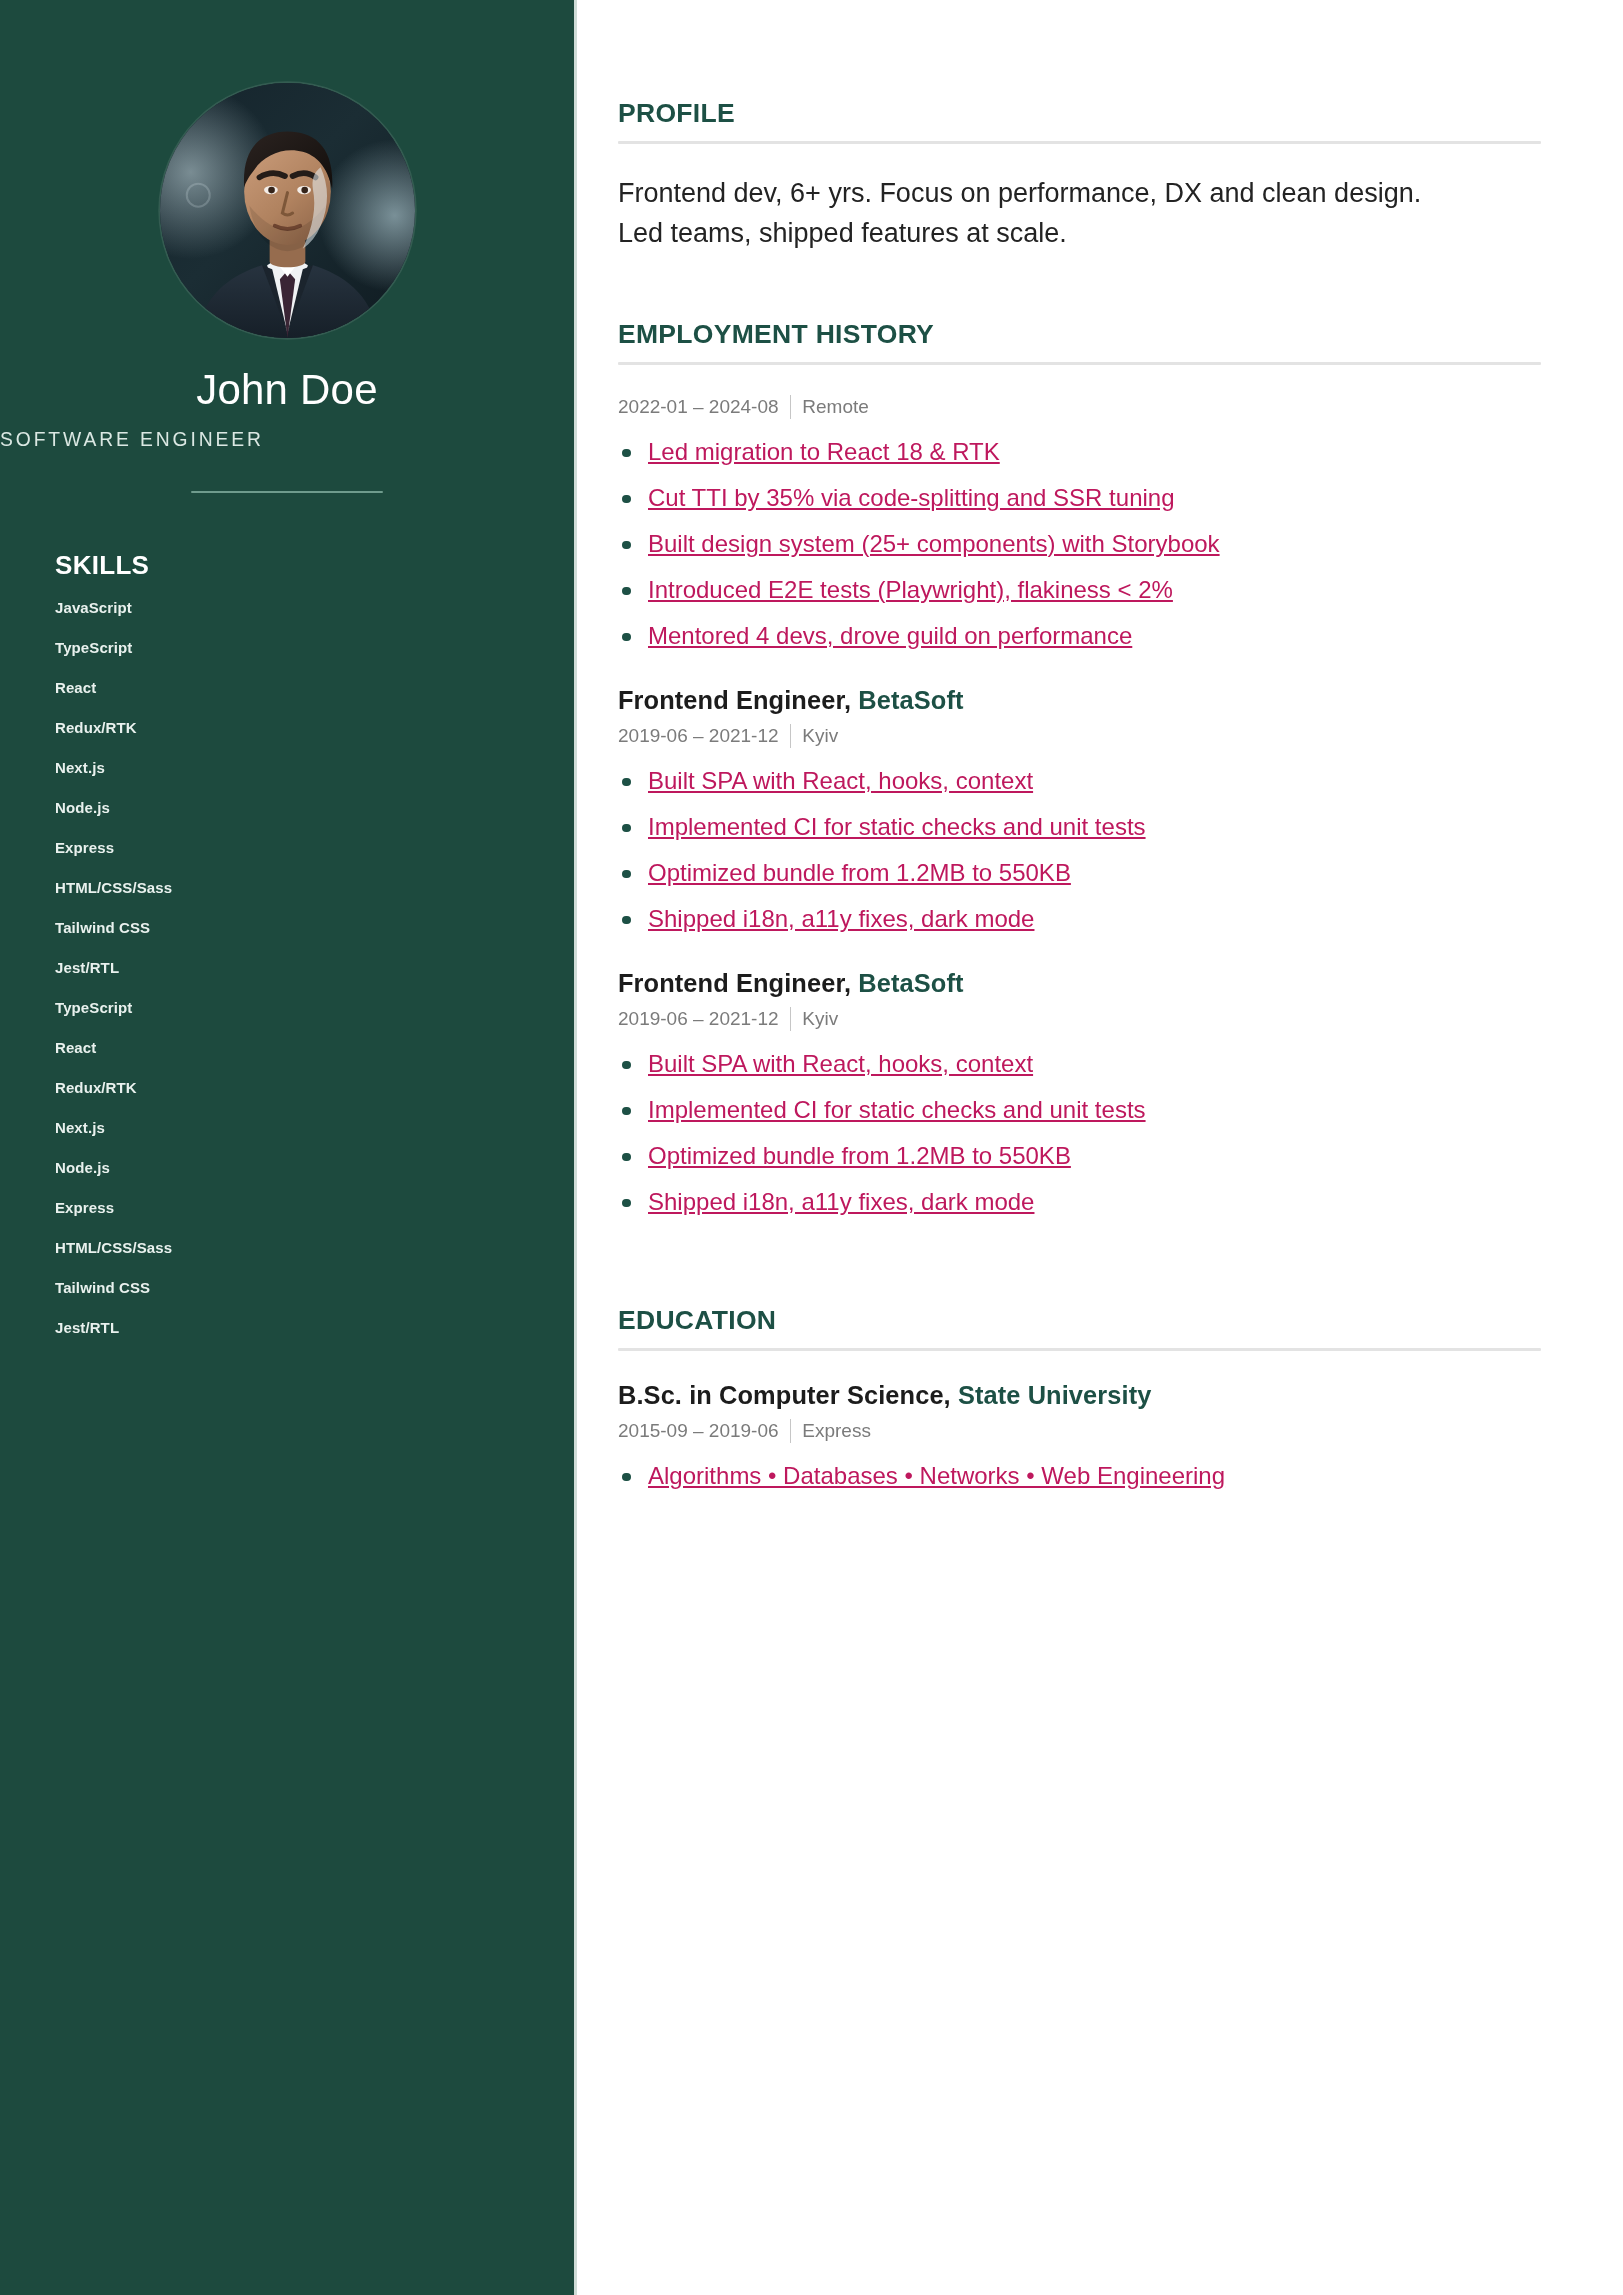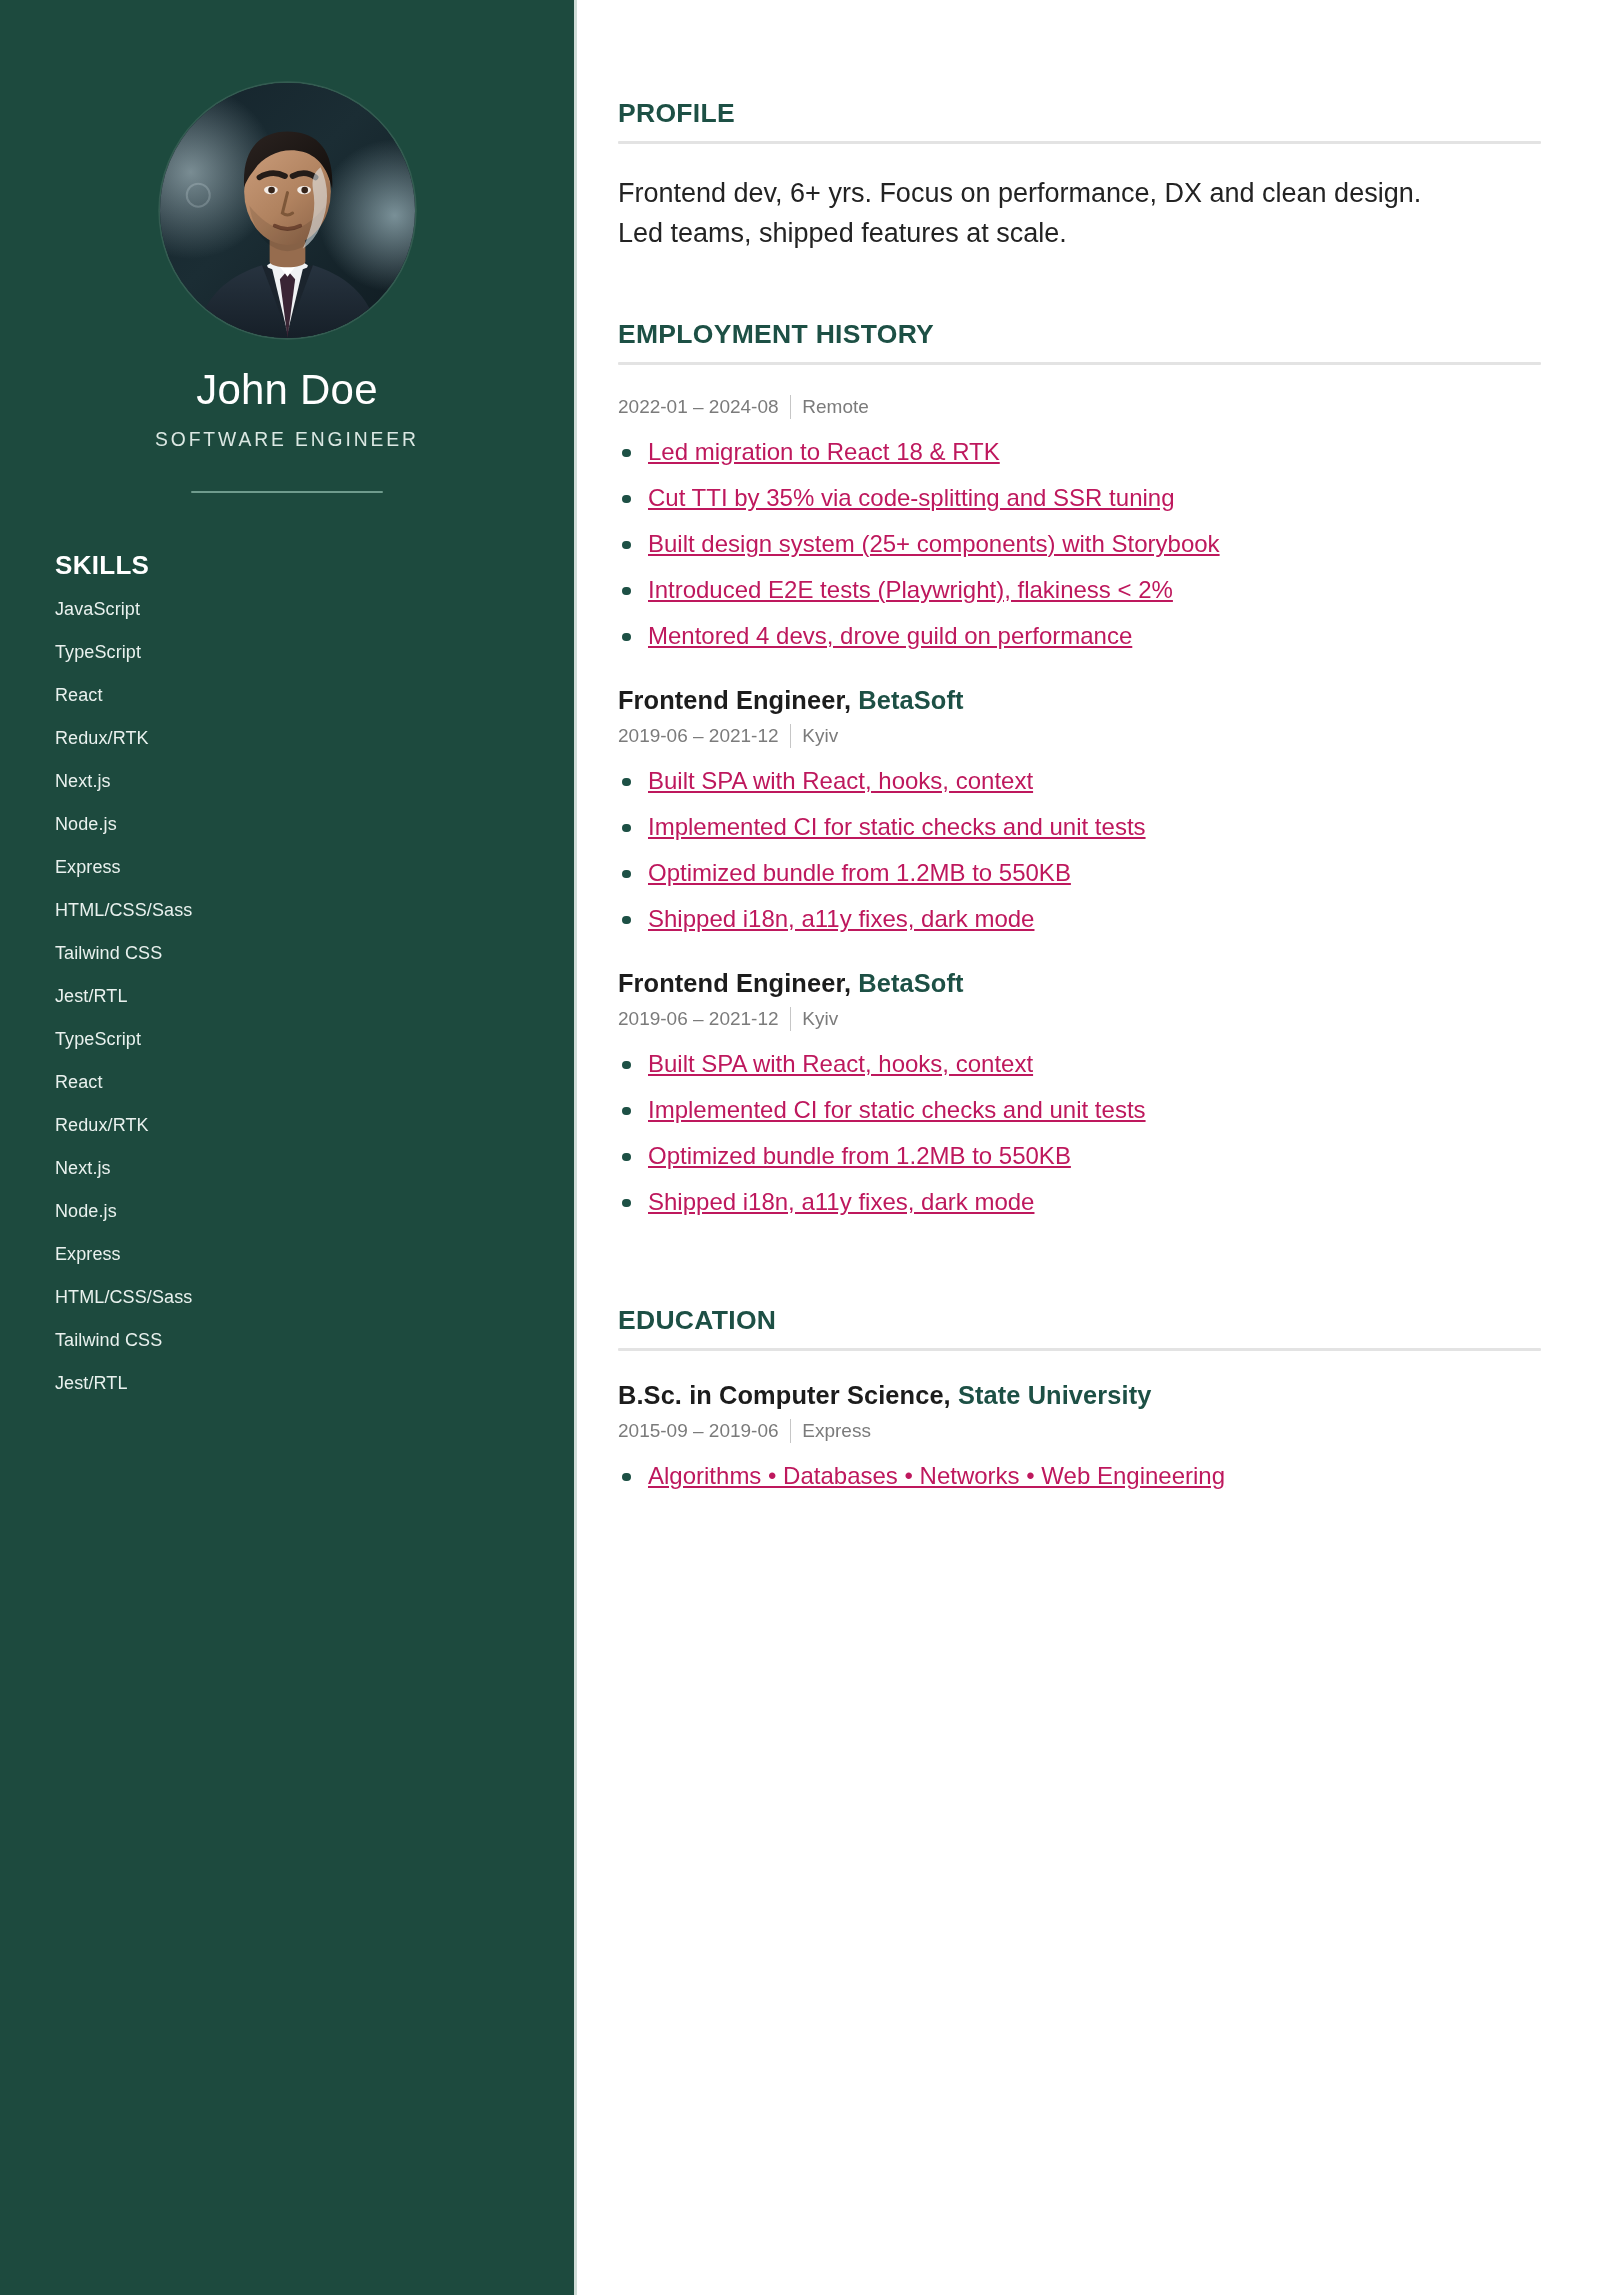--- a/index.html
+++ b/index.html
@@ -56,21 +56,20 @@
   .person-name {
     text-align: center;
     font-size: 42px;
     font-weight: 400;
     letter-spacing: 0.2px;
     line-height: 1.1;
     color: #ffffff;
   }
 
   .person-role {
-    text-align: center;
     font-size: 19.3px;
     letter-spacing: 2.9px;
     font-weight: 400;
     margin-top: 15.5px;
     color: #dbe8e3;
   }
 
   .name-divider {
     width: 192px;
     height: 2.8px;
@@ -97,22 +96,22 @@
   .side-line {
     font-size: 24px;
     font-weight: 400;
     line-height: 1.0;
     color: #e7efec;
     margin-bottom: 24px;
     letter-spacing: 0.1px;
   }
 
   .skill-line {
-    font-size: 18px;
-    font-weight: 400;
+    font-size: 15px;
+    font-weight: 700;
     line-height: 1.0;
     color: #e9f1ee;
     margin-bottom: 25px;
     letter-spacing: 0.1px;
   }
 
   
   .main {
     flex: 1 1 auto;
     padding: 98px 82px 0 41px;

